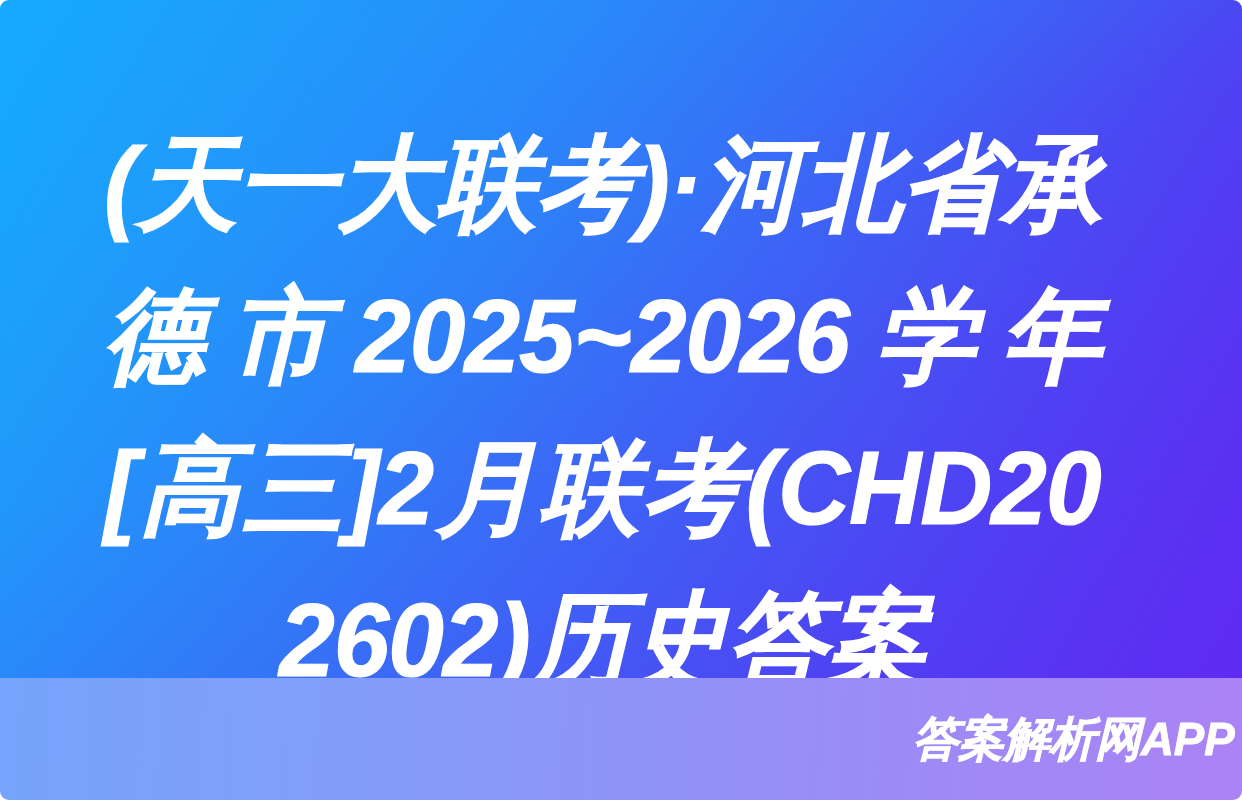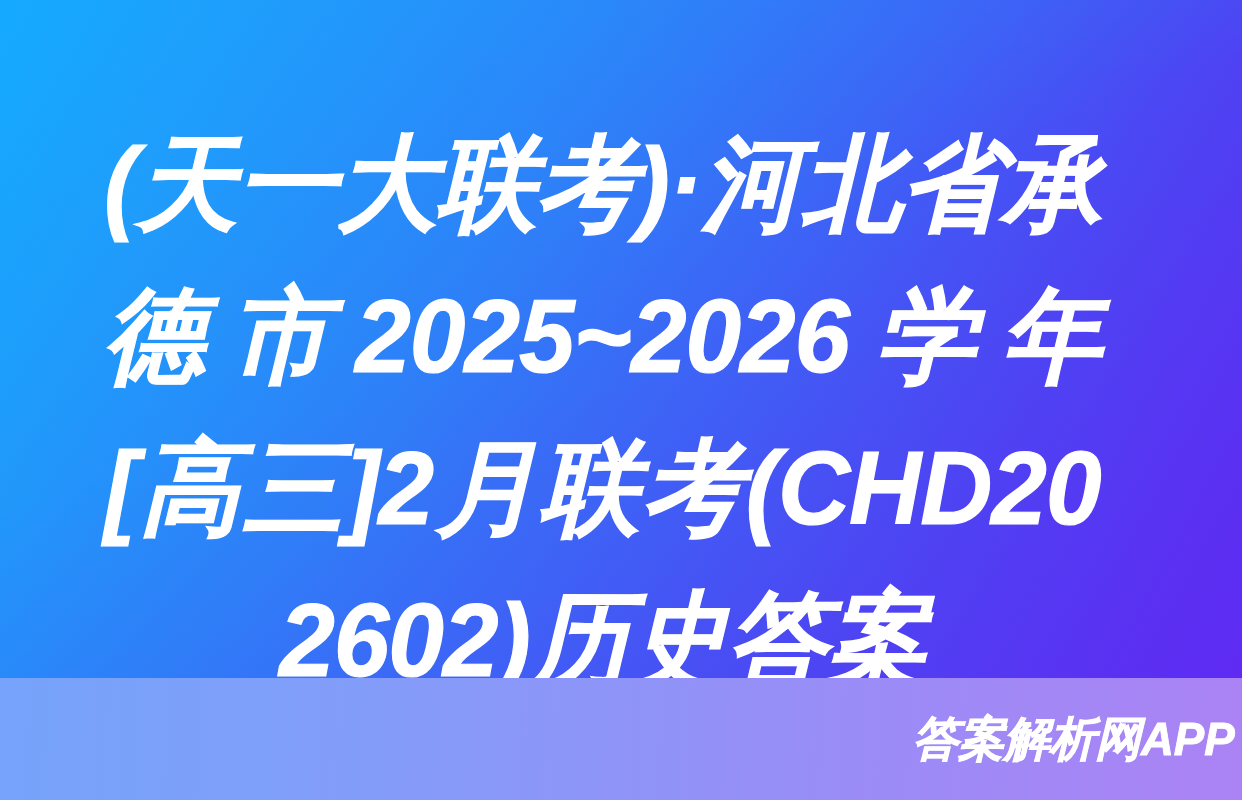--- a/index.html
+++ b/index.html
@@ -7,20 +7,21 @@
     padding: 0;
     background: #ffffff;
   }
 
   #poster {
     position: relative;
     width: 1242px;
     height: 800px;
     overflow: hidden;
     font-family: "Liberation Sans", "DejaVu Sans", sans-serif;
+    border-radius: 9px;
   }
 
   
   #hero {
     position: absolute;
     left: 0;
     top: 0;
     width: 1242px;
     height: 678px;
     background: linear-gradient(118deg,

